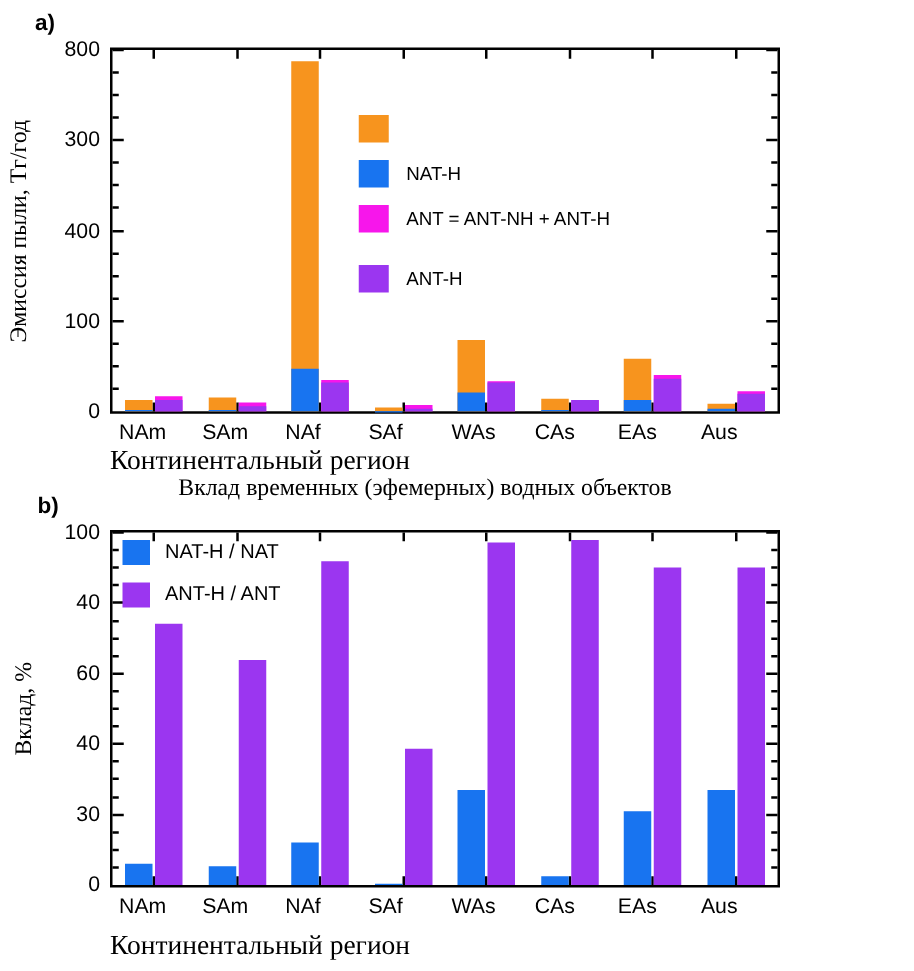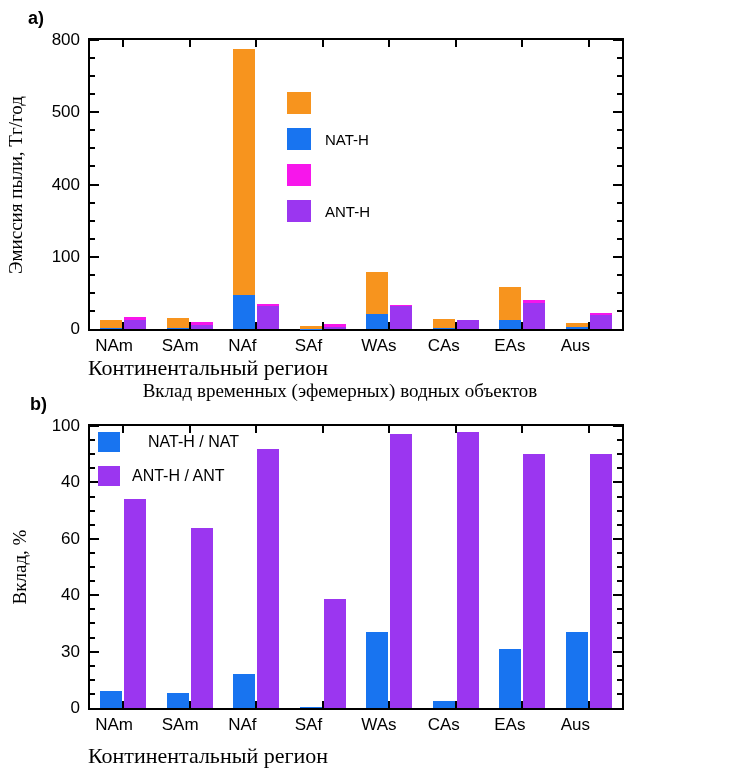--- a/index.html
+++ b/index.html
@@ -112,22 +112,23 @@
   <div class="legend legend-a" style="left:287px;top:92px;">
     <div class="legend-row" style="top:0px;">
       <span class="swatch" style="width: 24px; height: 22px; background: rgb(247, 148, 30);"></span>
     </div>
     <div class="legend-row" style="top:36px;">
       <span class="swatch" style="width: 24px; height: 22px; background: rgb(24, 116, 240);"></span>
       <span class="lab" style="margin-left:14px;">NAT-H</span>
     </div>
     <div class="legend-row" style="top:72px;">
       <span class="swatch" style="width: 24px; height: 22px; background: rgb(247, 22, 235);"></span>
-    </div>
-    <div class="legend-row" style="top:108px;">
+      <span class="lab" style="margin-left:14px;">ANT = ANT-NH + ANT-H</span>
+    </div>
+    <div class="legend-row" style="top:120px;">
       <span class="swatch" style="width: 24px; height: 22px; background: rgb(155, 54, 240);"></span>
       <span class="lab" style="margin-left:14px;">ANT-H</span>
     </div>
   </div>
 
   <div class="xlab serif" style="left:88px;top:355px;width:536px;">Континентальный регион</div>
 
   <div class="title serif" style="left:44px;top:380px;width:592px;">Вклад временных (эфемерных) водных объектов</div>
   <div class="panel-label" style="left:30px;top:394px;">b)</div>
   <div class="ylab serif" style="left:20px;top:567px;">Вклад, %</div>
@@ -202,34 +203,34 @@
       <div style="position: absolute; left: 366.75px; bottom: 0px; width: 22px; height: 276.36px; background: rgb(155, 54, 240);"></div>
       <div style="position: absolute; left: 409.25px; bottom: 0px; width: 22px; height: 59.22px; background: rgb(24, 116, 240);"></div>
       <div style="position: absolute; left: 433.25px; bottom: 0px; width: 22px; height: 253.8px; background: rgb(155, 54, 240);"></div>
       <div style="position: absolute; left: 475.75px; bottom: 0px; width: 22px; height: 76.14px; background: rgb(24, 116, 240);"></div>
       <div style="position: absolute; left: 499.75px; bottom: 0px; width: 22px; height: 253.8px; background: rgb(155, 54, 240);"></div>
     </div>
 
   <div class="legend legend-b" style="left:98px;top:432px;">
     <div class="legend-row" style="top:0px;">
       <span class="swatch" style="width: 22px; height: 20px; background: rgb(24, 116, 240);"></span>
-      <span class="lab" style="margin-left:28px;">NAT-H / NAT</span>
+      <span class="lab" style="margin-left:12px;">NAT-H / NAT</span>
     </div>
     <div class="legend-row" style="top:34px;">
       <span class="swatch" style="width: 22px; height: 20px; background: rgb(155, 54, 240);"></span>
       <span class="lab" style="margin-left:12px;">ANT-H / ANT</span>
     </div>
   </div>
 
   <div class="xlab serif" style="left:88px;top:743px;width:536px;">Континентальный регион</div>
 
 <div class="ytick-label" style="position: absolute; left: 36px; top: 320px;">0</div>
     <div class="ytick-label" style="position: absolute; left: 36px; top: 247.75px;">100</div>
     <div class="ytick-label" style="position: absolute; left: 36px; top: 175.5px;">400</div>
-    <div class="ytick-label" style="position: absolute; left: 36px; top: 103.25px;">500</div>
+    <div class="ytick-label" style="position: absolute; left: 36px; top: 103.25px;">300</div>
     <div class="ytick-label" style="position: absolute; left: 36px; top: 31px;">800</div>
     <div class="xtick-label" style="position: absolute; left: 95.25px; top: 337px;">NAm</div>
     <div class="xtick-label" style="position: absolute; left: 161.75px; top: 337px;">SAm</div>
     <div class="xtick-label" style="position: absolute; left: 228.25px; top: 337px;">NAf</div>
     <div class="xtick-label" style="position: absolute; left: 294.75px; top: 337px;">SAf</div>
     <div class="xtick-label" style="position: absolute; left: 361.25px; top: 337px;">WAs</div>
     <div class="xtick-label" style="position: absolute; left: 427.75px; top: 337px;">CAs</div>
     <div class="xtick-label" style="position: absolute; left: 494.25px; top: 337px;">EAs</div>
     <div class="xtick-label" style="position: absolute; left: 560.75px; top: 337px;">Aus</div>
     <div class="ytick-label" style="position: absolute; left: 36px; top: 699px;">0</div>

